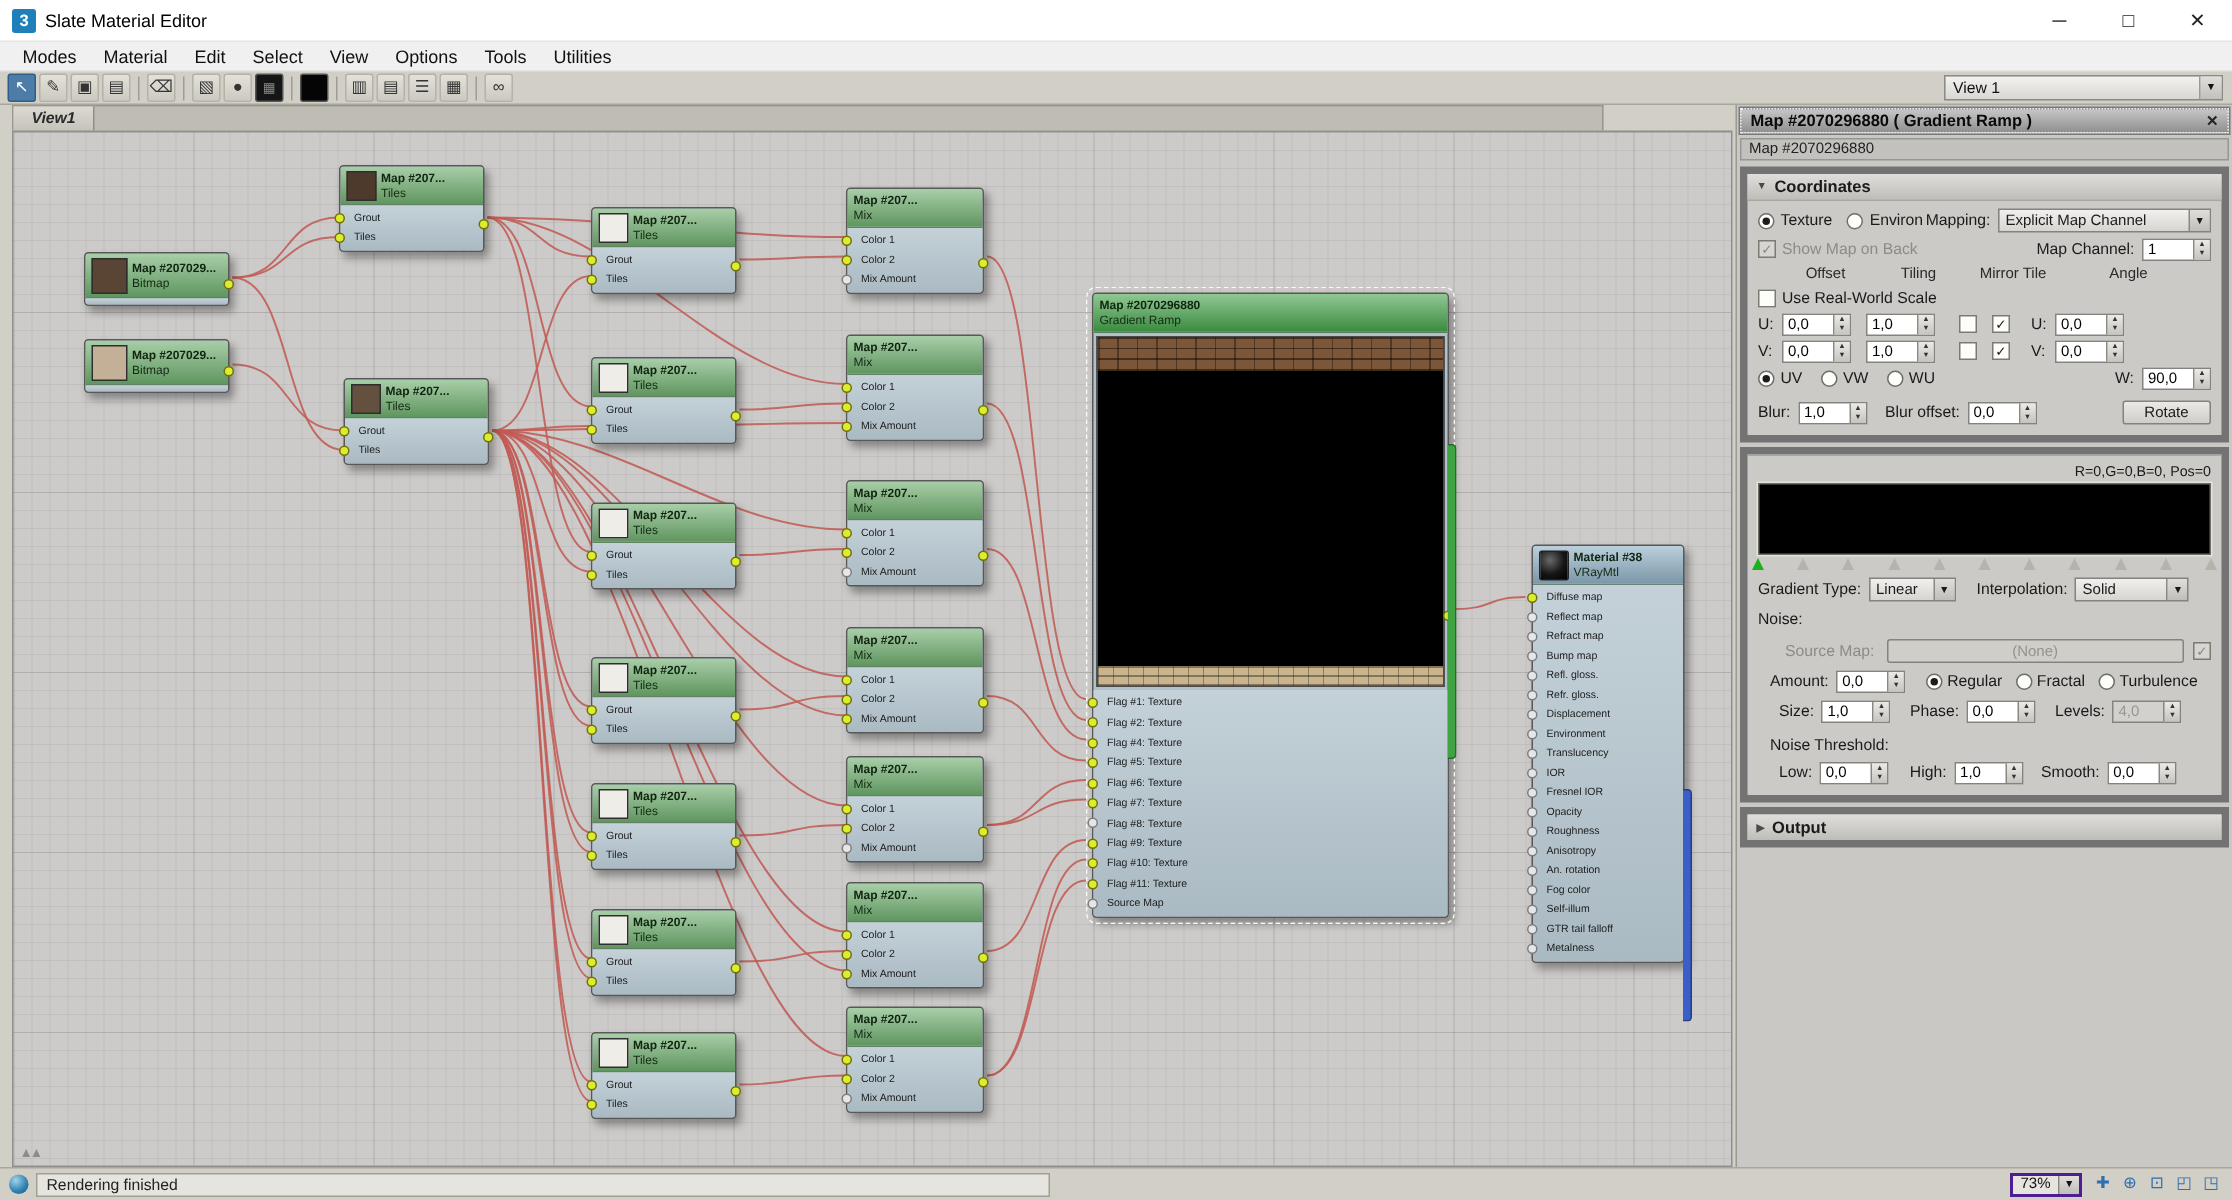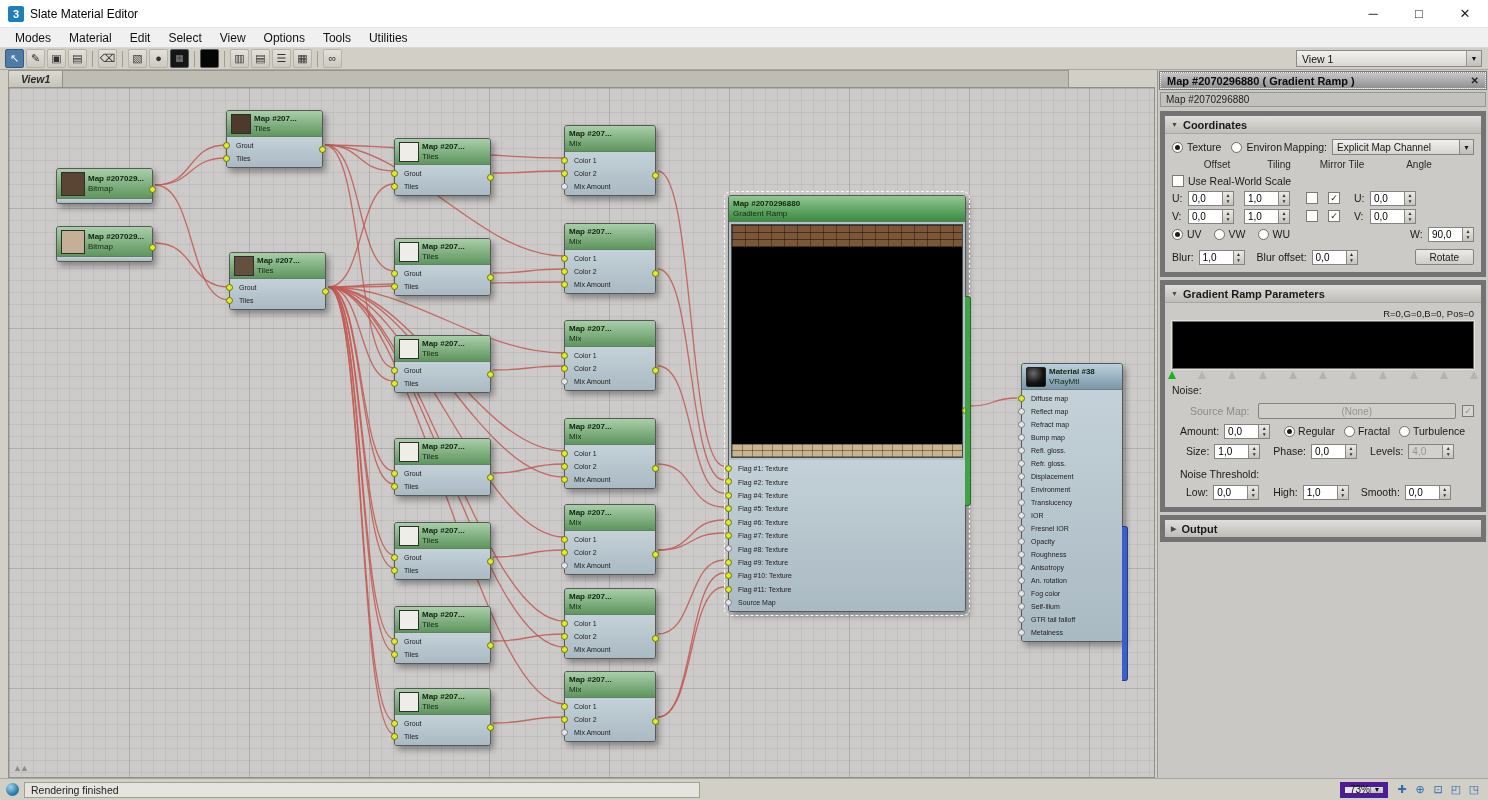--- a/index.html
+++ b/index.html
@@ -134,21 +134,21 @@
          border-bottom:8px solid #b4b3ae;}
   .gmark.gsel{border-bottom-color:#19b219;}
 
   
   .statusbar{position:absolute;left:0;top:778px;width:1488px;height:22px;background:#d2cfc7;
              border-top:1px solid #a9a69e;display:flex;align-items:center;padding:0 6px;}
   .status-icon{width:13px;height:13px;border-radius:50%;margin-right:5px;
                background:radial-gradient(circle at 35% 30%, #9fd4e8 0%, #2d7fb0 60%, #145a85 100%);}
   .status-field{width:676px;height:16px;background:#e6e4df;border:1px solid #a29f97;
                 font-size:10.5px;display:flex;align-items:center;padding:0 6px;color:#222;}
-  .zoom-combo{width:48px;height:16px;border:5px solid #4c1d95;background:#e6e4df;display:flex;align-items:center;margin-right:6px;}
+  .zoom-combo{width:48px;height:16px;border:2px solid #4c1d95;background:#e6e4df;display:flex;align-items:center;margin-right:6px;}
   .zoom-combo span:first-child{flex:1;font-size:10px;padding-left:5px;}
   .statusbar-nav{display:flex;align-items:center;gap:2px;}
   .nav-btn{width:16px;height:16px;display:flex;align-items:center;justify-content:center;}
   .nav-btn span{font-size:11px;color:#2f6fae;line-height:1;}
 </style>
 </head>
 <body>
 
 <div class="app">
 
@@ -820,20 +820,33 @@
           <span class="plbl" style="margin-left:4px">Texture</span>
           <span class="radio" style="margin-left:10px"></span>
           <span class="plbl" style="margin-left:4px">Environ</span>
           <span class="gap"></span>
           <span class="plbl">Mapping:</span>
           <span class="dd" style="width:142px;margin-left:5px">
             <span class="dd-val">Explicit Map Channel</span>
             <span class="dd-btn">▼</span>
           </span>
         </div>
+        <div class="prow" style="height:18px">
+          <span class="chk checked dis"></span>
+          <span class="plbl dim" style="margin-left:4px">Show Map on Back</span>
+          <span class="gap"></span>
+          <span class="plbl">Map Channel:</span>
+          <span class="spin" style="margin-left:5px">
+            <span class="spin-val">1</span>
+            <span class="spin-btns">
+                <span>▲</span>
+                <span>▼</span>
+              </span>
+          </span>
+        </div>
         <div class="prow" style="height:15px">
           <span style="width:18px"></span>
           <span class="colh" style="width:54px">Offset</span>
           <span class="colh" style="width:54px;margin-left:8px">Tiling</span>
           <span class="colh" style="width:56px;margin-left:8px">Mirror Tile</span>
           <span class="colh" style="width:66px;margin-left:16px">Angle</span>
         </div>
         <div class="prow" style="height:17px">
           <span class="chk"></span>
           <span class="plbl" style="margin-left:4px">Use Real-World Scale</span>
@@ -927,44 +940,52 @@
               </span>
           </span>
           <span class="gap"></span>
           <span class="btn">Rotate</span>
         </div>
       </div>
     </div>
 
 
     <div class="rollout">
-      <div class="roll-hd">
-        <span class="roll-arrow">▼</span>
-        <span>Gradient Ramp Parameters</span>
-      </div>
       <div class="roll-body">
         <div class="prow" style="height:14px;justify-content:flex-end">
           <span class="plbl small">R=0,G=0,B=0, Pos=0</span>
         </div>
         <div class="gradwrap">
           <div class="gradbar"></div>
           <div class="gmarkers">
               <div class="gmark gsel" style="left: calc(0% - 4px);"></div>
               <div class="gmark" style="left: calc(10% - 4px);"></div>
               <div class="gmark" style="left: calc(20% - 4px);"></div>
               <div class="gmark" style="left: calc(30% - 4px);"></div>
               <div class="gmark" style="left: calc(40% - 4px);"></div>
               <div class="gmark" style="left: calc(50% - 4px);"></div>
               <div class="gmark" style="left: calc(60% - 4px);"></div>
               <div class="gmark" style="left: calc(70% - 4px);"></div>
               <div class="gmark" style="left: calc(80% - 4px);"></div>
               <div class="gmark" style="left: calc(90% - 4px);"></div>
               <div class="gmark" style="left: calc(100% - 4px);"></div>
             </div>
         </div>
+        <div class="prow">
+          <span class="plbl">Gradient Type:</span>
+          <span class="dd" style="width:58px;margin-left:5px">
+            <span class="dd-val">Linear</span>
+            <span class="dd-btn">▼</span>
+          </span>
+          <span class="plbl" style="margin-left:14px">Interpolation:</span>
+          <span class="dd" style="width:76px;margin-left:5px">
+            <span class="dd-val">Solid</span>
+            <span class="dd-btn">▼</span>
+          </span>
+        </div>
         <div class="prow" style="height:16px;margin-top:2px">
           <span class="plbl">Noise:</span>
         </div>
         <div class="prow" style="margin-top:3px">
           <span class="plbl dim" style="margin-left:18px">Source Map:</span>
           <span class="btn dis" style="flex:1;margin-left:8px">(None)</span>
           <span class="chk checked dis" style="margin-left:6px"></span>
         </div>
         <div class="prow">
           <span class="plbl" style="margin-left:8px">Amount:</span>

